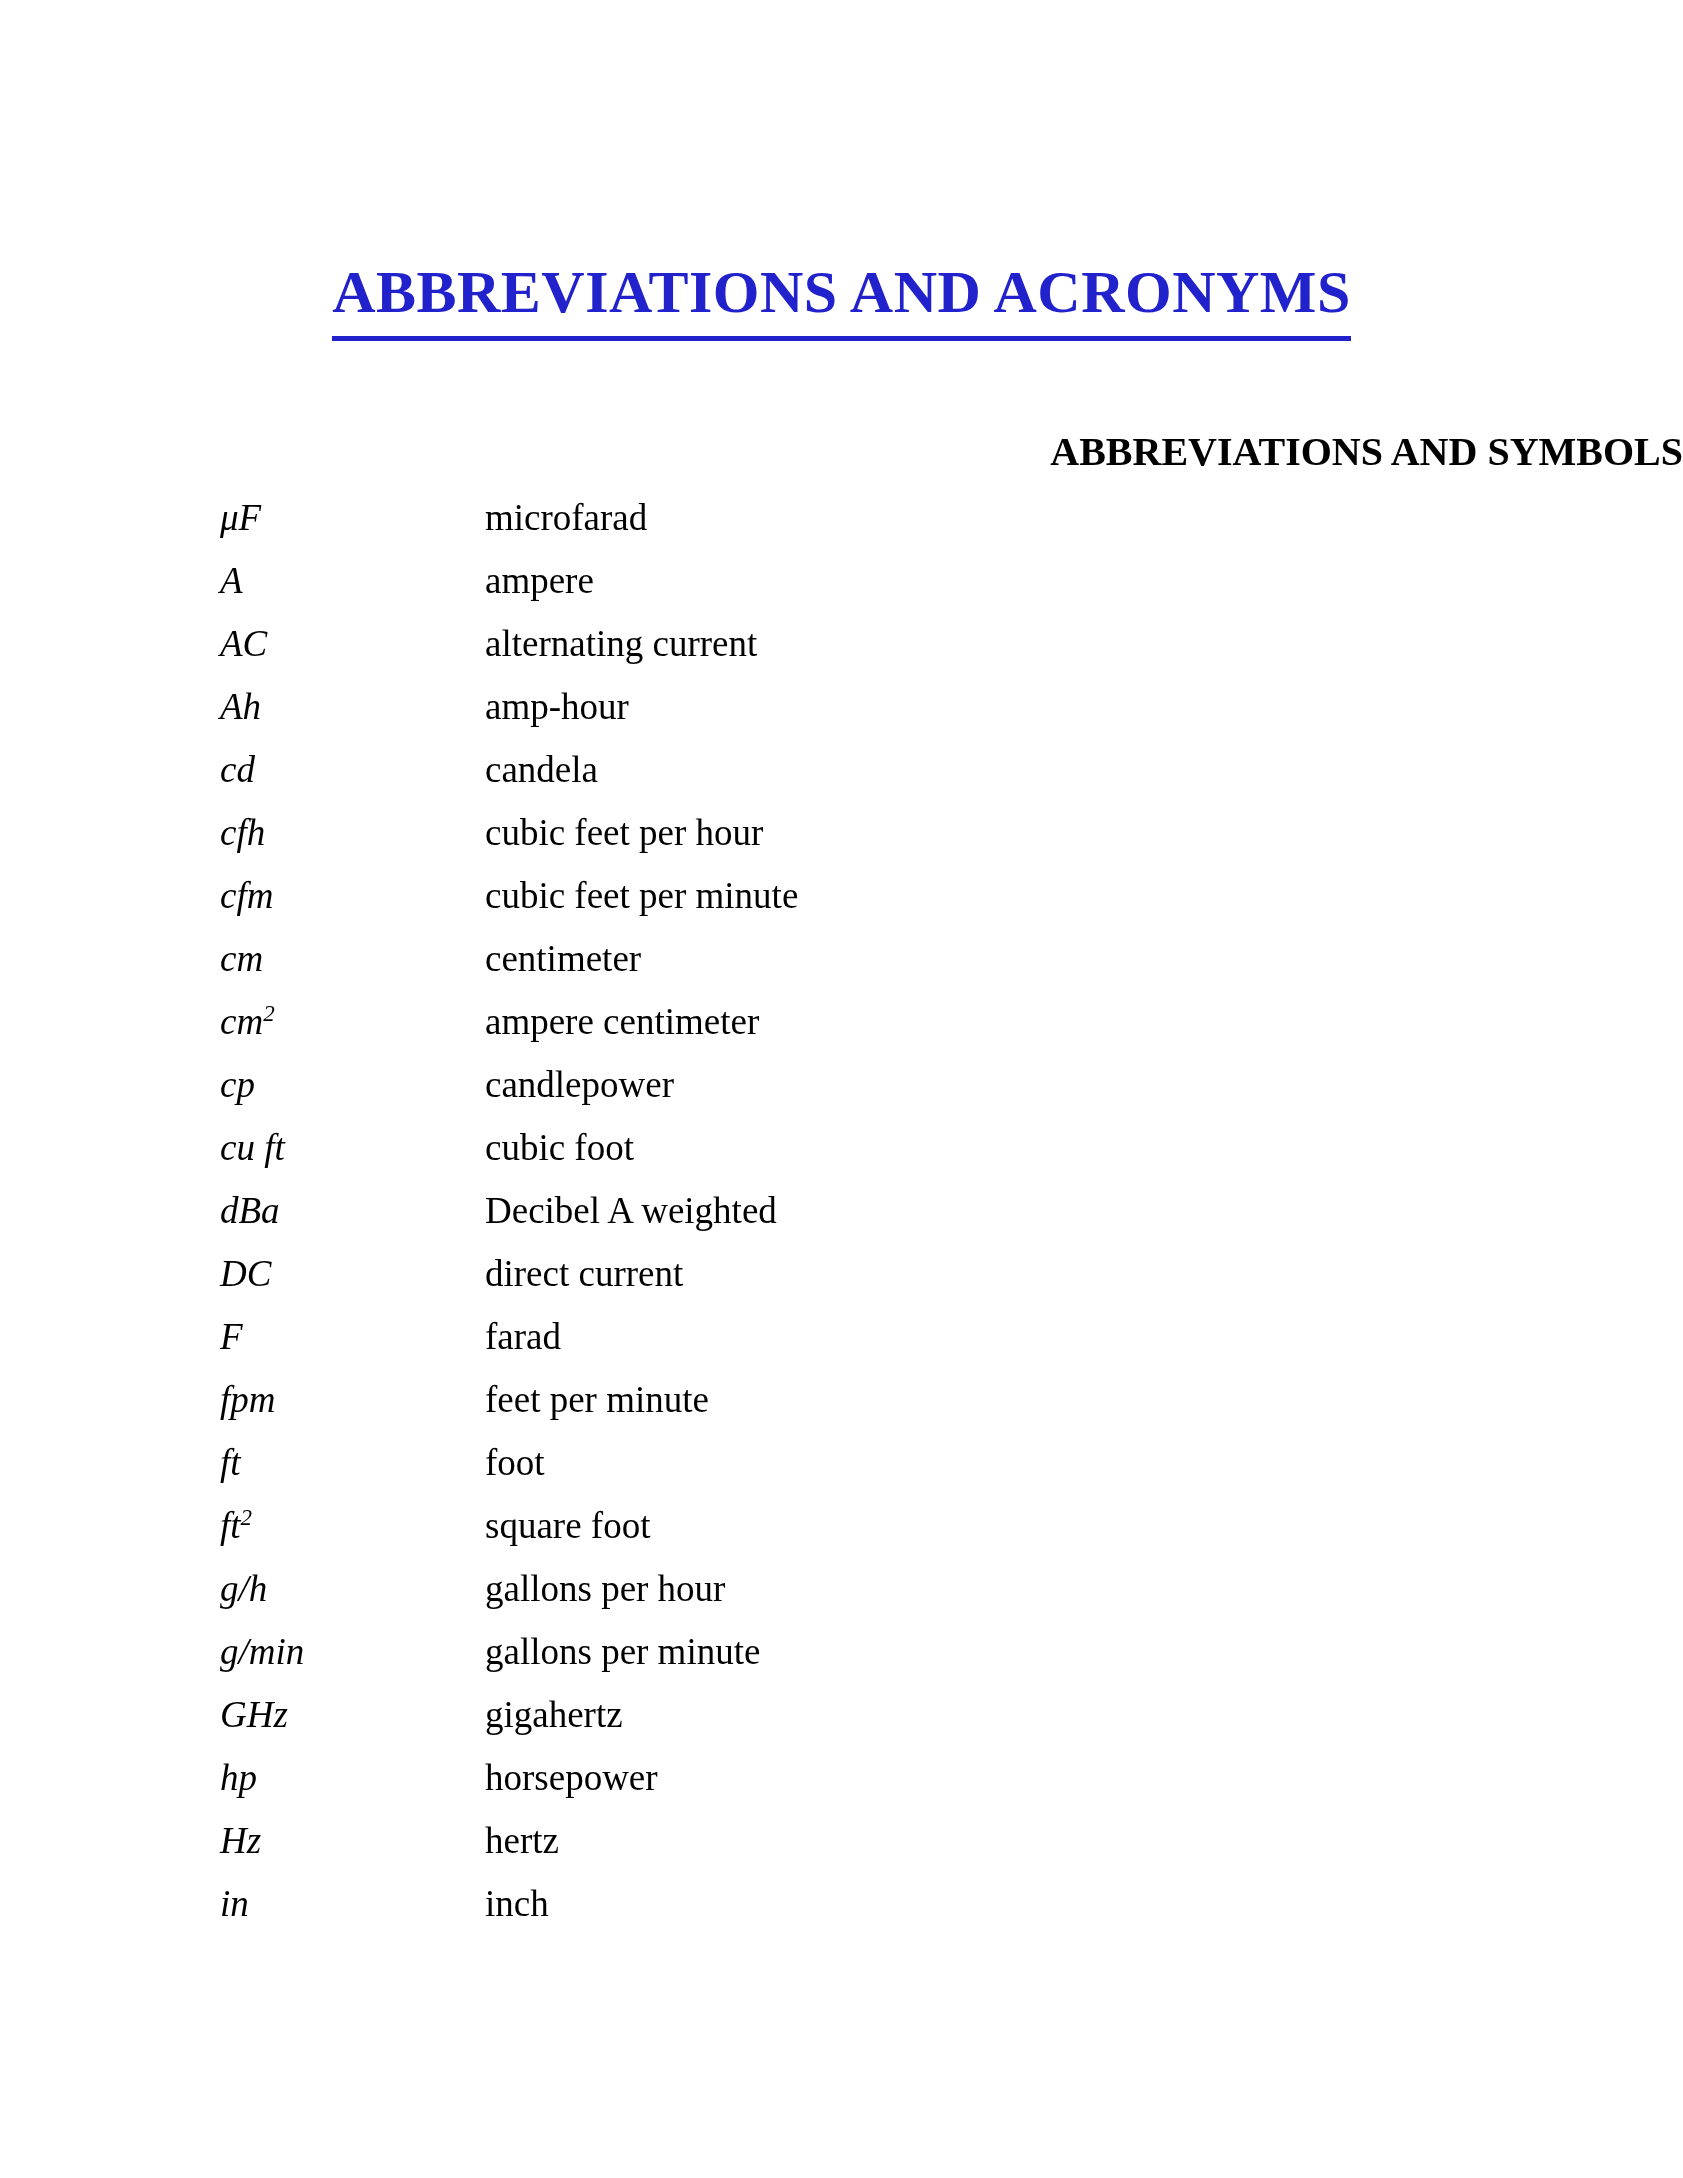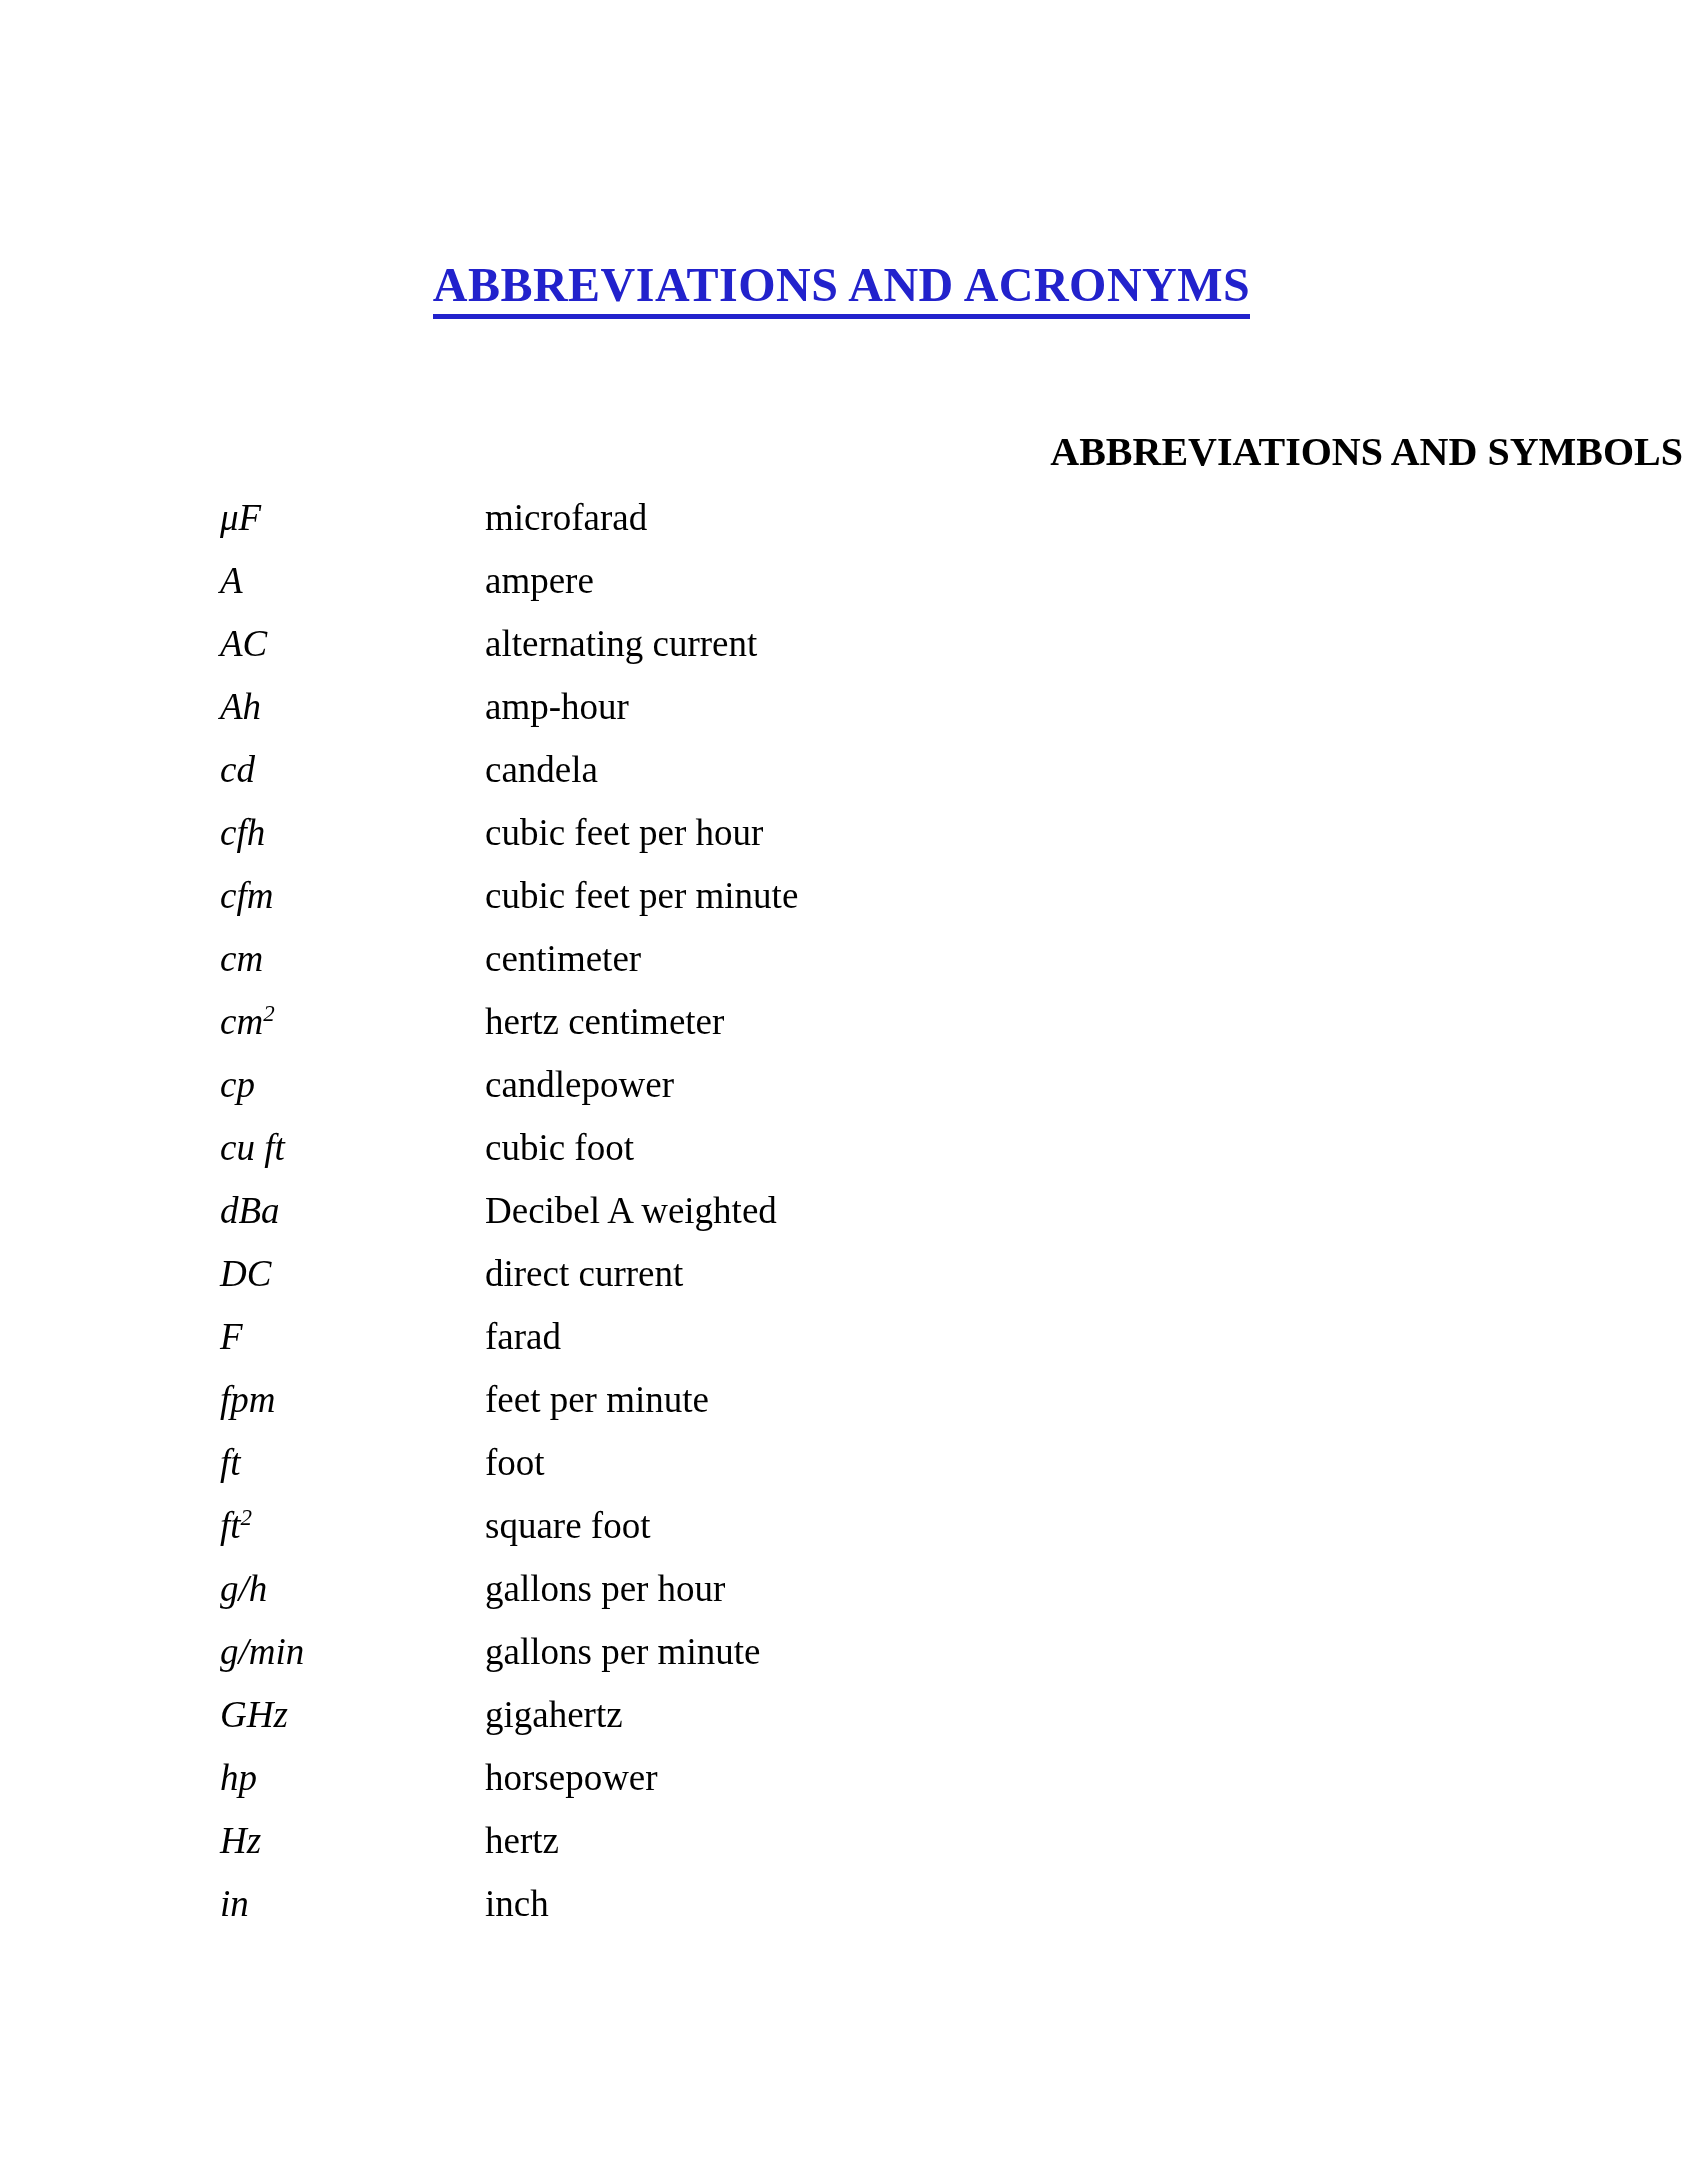--- a/index.html
+++ b/index.html
@@ -19,26 +19,26 @@
   .title-wrap {
     position: absolute;
     top: 256px;
     left: 0;
     right: 0;
     text-align: center;
     line-height: 1.2;
   }
   .doc-title {
     display: inline-block;
-    font-size: 48px;
+    font-size: 60px;
     font-weight: bold;
     letter-spacing: 0.5px;
     text-decoration: none;
     border-bottom: 5px solid currentColor;
-    padding-bottom: 0;
+    padding-bottom: 8px;
     cursor: pointer;
   }
   .subtitle-wrap {
     position: absolute;
     top: 428px;
     left: 0;
     right: 0;
     text-align: right;
     line-height: 1.2;
   }
@@ -89,21 +89,21 @@
 
   <div class="abbrev-list">
       <div class="row"><span class="abbr"><span>μF</span></span><span class="def">microfarad</span></div>
       <div class="row"><span class="abbr"><span>A</span></span><span class="def">ampere</span></div>
       <div class="row"><span class="abbr"><span>AC</span></span><span class="def">alternating current</span></div>
       <div class="row"><span class="abbr"><span>Ah</span></span><span class="def">amp-hour</span></div>
       <div class="row"><span class="abbr"><span>cd</span></span><span class="def">candela</span></div>
       <div class="row"><span class="abbr"><span>cfh</span></span><span class="def">cubic feet per hour</span></div>
       <div class="row"><span class="abbr"><span>cfm</span></span><span class="def">cubic feet per minute</span></div>
       <div class="row"><span class="abbr"><span>cm</span></span><span class="def">centimeter</span></div>
-      <div class="row"><span class="abbr"><span>cm</span><sup>2</sup></span><span class="def">hertz centimeter</span></div>
+      <div class="row"><span class="abbr"><span>cm</span><sup>2</sup></span><span class="def">ampere centimeter</span></div>
       <div class="row"><span class="abbr"><span>cp</span></span><span class="def">candlepower</span></div>
       <div class="row"><span class="abbr"><span>cu ft</span></span><span class="def">cubic foot</span></div>
       <div class="row"><span class="abbr"><span>dBa</span></span><span class="def">Decibel A weighted</span></div>
       <div class="row"><span class="abbr"><span>DC</span></span><span class="def">direct current</span></div>
       <div class="row"><span class="abbr"><span>F</span></span><span class="def">farad</span></div>
       <div class="row"><span class="abbr"><span>fpm</span></span><span class="def">feet per minute</span></div>
       <div class="row"><span class="abbr"><span>ft</span></span><span class="def">foot</span></div>
       <div class="row"><span class="abbr"><span>ft</span><sup>2</sup></span><span class="def">square foot</span></div>
       <div class="row"><span class="abbr"><span>g/h</span></span><span class="def">gallons per hour</span></div>
       <div class="row"><span class="abbr"><span>g/min</span></span><span class="def">gallons per minute</span></div>

